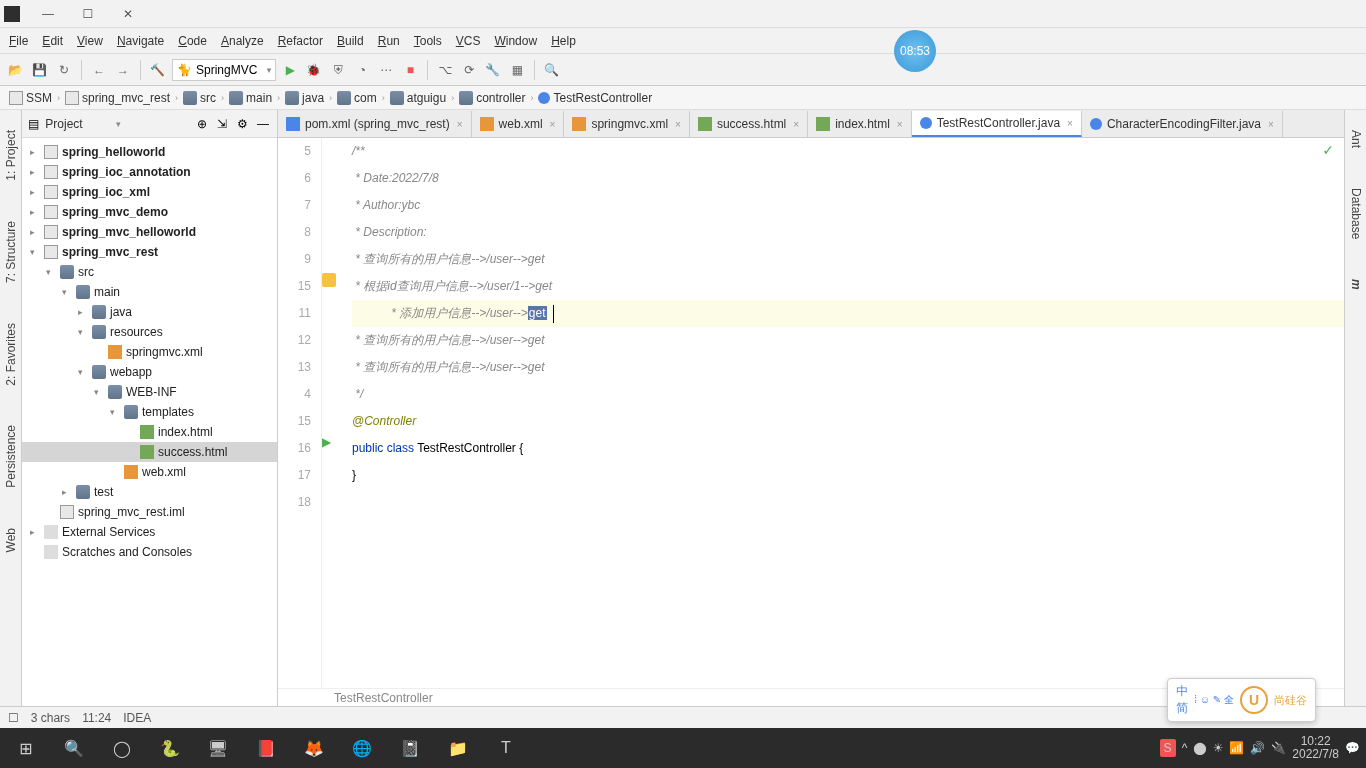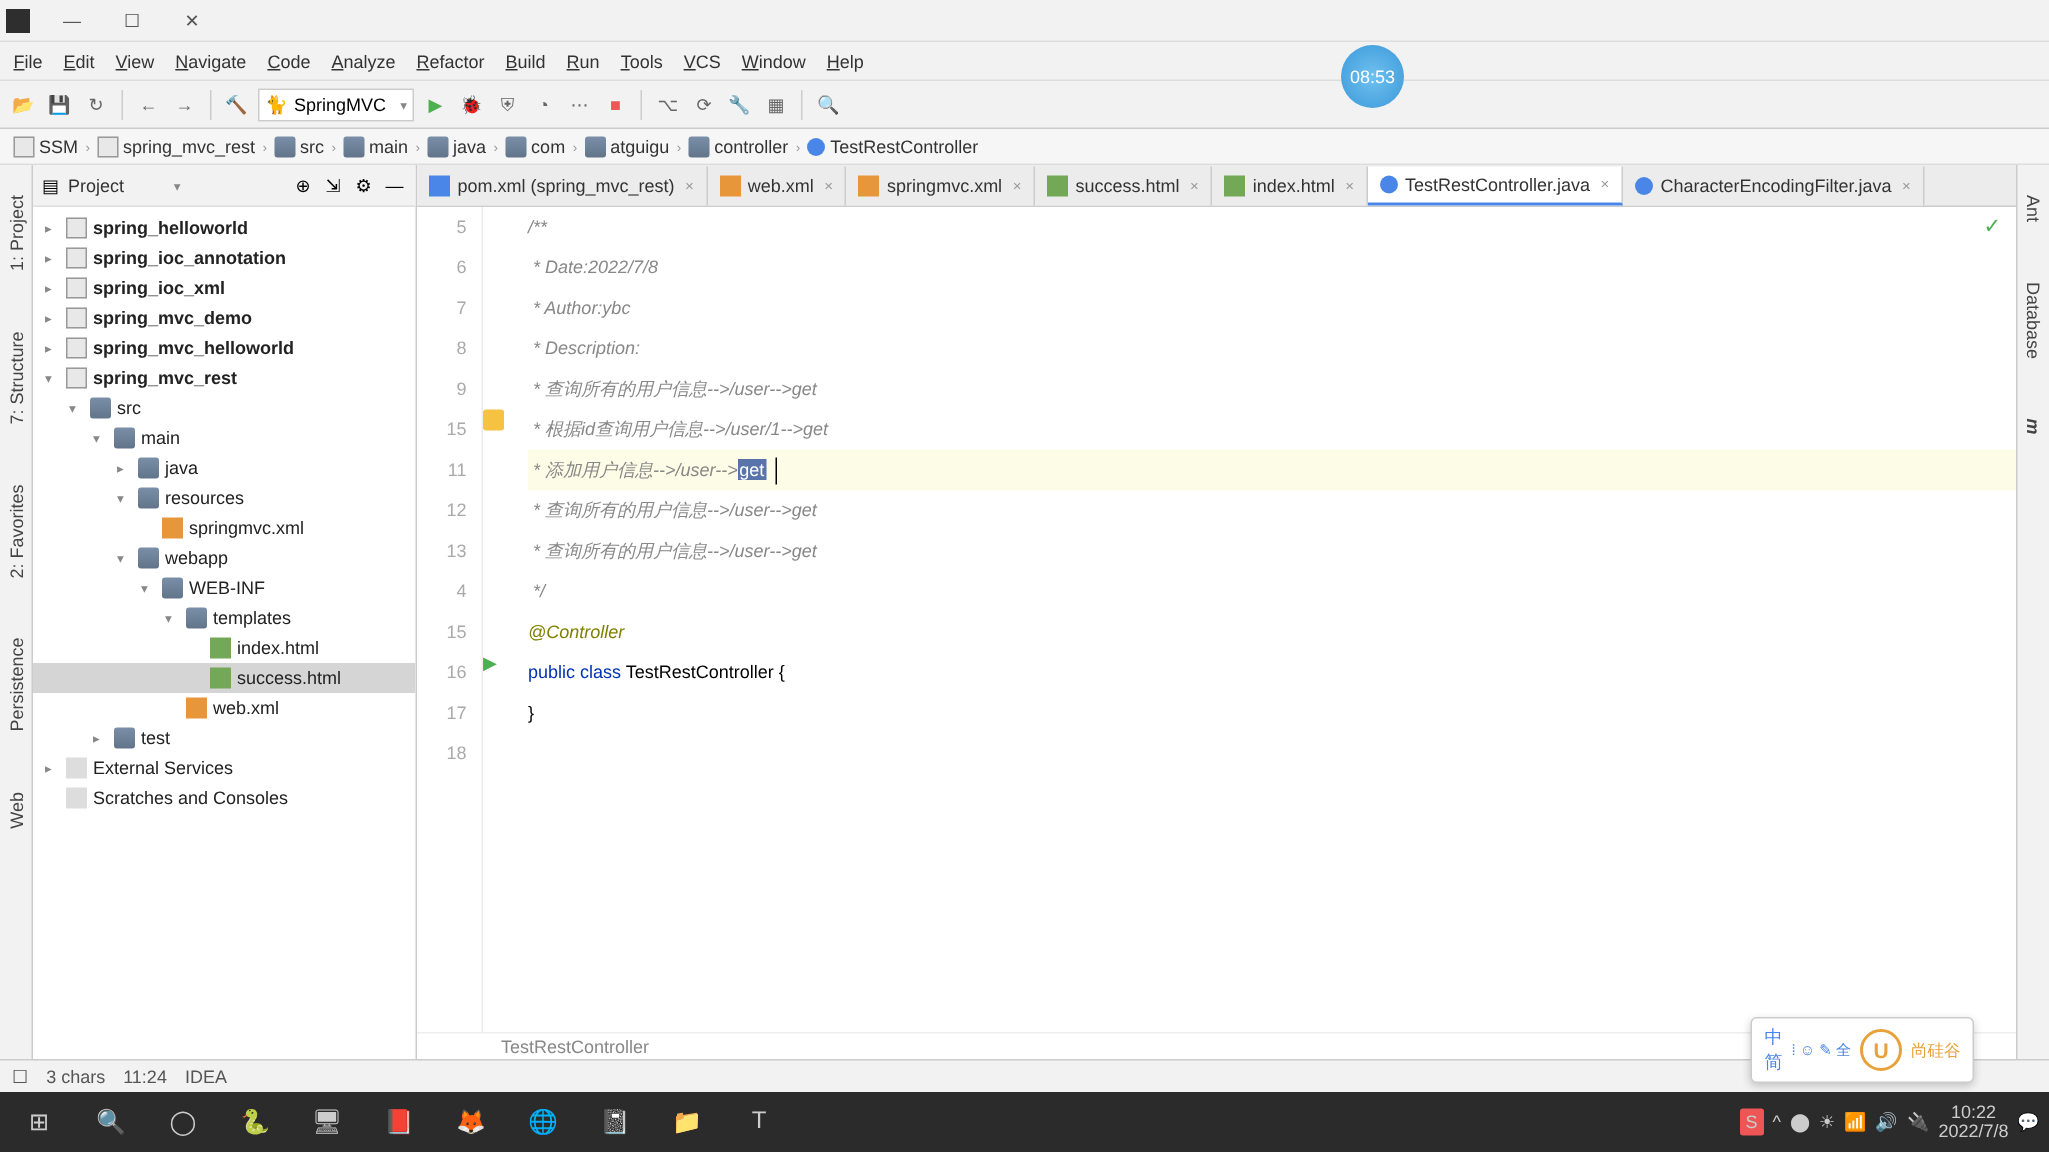--- a/index.html
+++ b/index.html
@@ -44,21 +44,21 @@
 .tab { height: 26px; padding: 0 8px; display: flex; align-items: center; gap: 5px; border-right: 1px solid #ccc; font-size: 12px; color: #333; background: #ececec; }
 .tab.active { background: #fff; border-bottom: 2px solid #4a86e8; }
 .tab .close-x { color: #999; font-size: 10px; margin-left: 2px; }
 .code { flex: 1; display: flex; position: relative; font-family: "JetBrains Mono", Consolas, monospace; font-size: 14px; }
 .gutter { width: 44px; background: #fff; border-right: 1px solid #eee; text-align: right; padding-right: 10px; color: #aaa; line-height: 27px; }
 .gutter-icons { width: 20px; padding-top: 135px; }
 .gutter-icons .bulb { width: 14px; height: 14px; background: #f5c242; border-radius: 2px; margin-bottom: 148px; }
 .gutter-icons .run-ic { width: 14px; height: 14px; color: #4caf50; }
 .lines { flex: 1; padding-left: 10px; line-height: 27px; white-space: pre; }
 .ln { height: 27px; }
-.ln.hl { background: #fdfde7; }
+.ln.hl { background: #fdfde7; padding-left: 36px; }
 .c-doc { color: #888; font-style: italic; }
 .c-ann { color: #808000; font-style: italic; }
 .c-kw { color: #0033b3; font-weight: 500; }
 .c-cls { color: #000; }
 .selword { background: #5974ab; color: #fff; padding: 0 1px; }
 .cursor-bar { display: inline-block; width: 1px; height: 18px; background: #000; vertical-align: middle; margin-left: 6px; }
 .editor-check { position: absolute; top: 4px; right: 10px; color: #4caf50; font-size: 14px; }
 .breadcrumb-footer { height: 18px; border-top: 1px solid #eee; padding-left: 56px; color: #888; font-size: 11px; display: flex; align-items: center; }
 .services-panel { height: 130px; border-top: 1px solid #bbb; background: #fff; display: flex; flex-direction: column; }
 .svc-header { height: 24px; background: #f2f2f2; border-bottom: 1px solid #ccc; display: flex; align-items: center; padding: 0 8px; font-size: 12px; gap: 6px; }
@@ -298,20 +298,25 @@
         <div class="tree-row" style="padding-left: 88px;">
           <span class="arw"></span>
           <span class="fic xml"></span>
           <span>web.xml</span>
         </div>
         <div class="tree-row" style="padding-left: 40px;">
           <span class="arw">▸</span>
           <span class="fic fldr"></span>
           <span>test</span>
         </div>
+        <div class="tree-row" style="padding-left: 24px;">
+          <span class="arw"></span>
+          <span class="fic mod"></span>
+          <span>spring_mvc_rest.iml</span>
+        </div>
         <div class="tree-row" style="padding-left: 8px;">
           <span class="arw">▸</span>
           <span class="fic "></span>
           <span>External Services</span>
         </div>
         <div class="tree-row" style="padding-left: 8px;">
           <span class="arw"></span>
           <span class="fic "></span>
           <span>Scratches and Consoles</span>
         </div>

